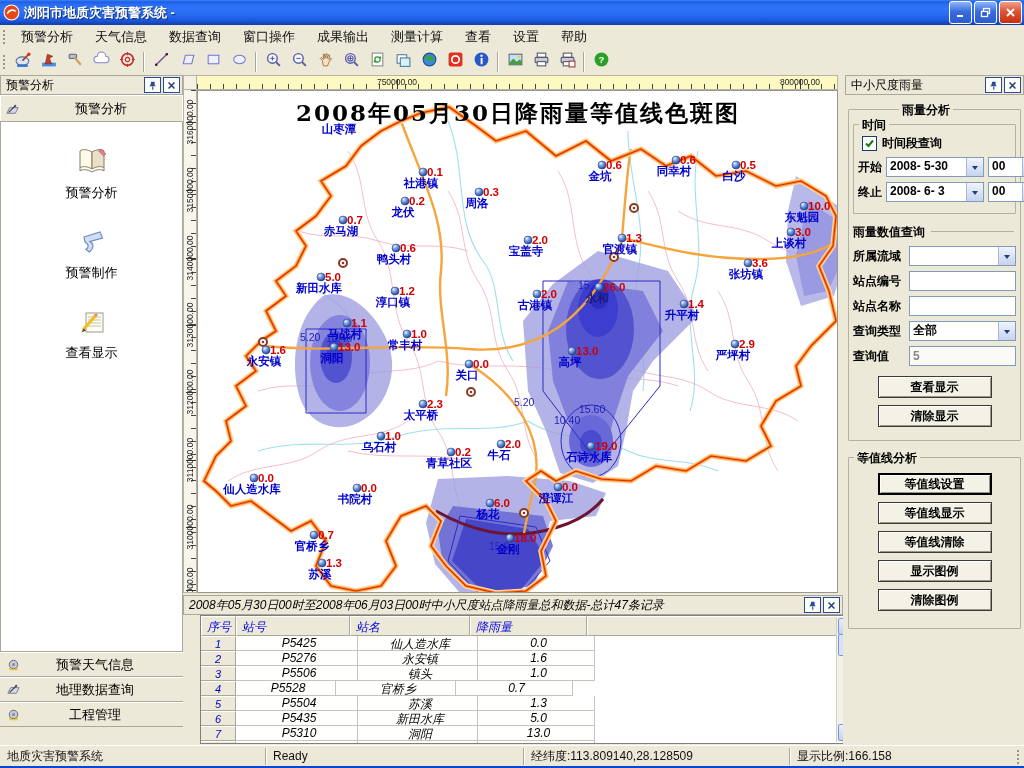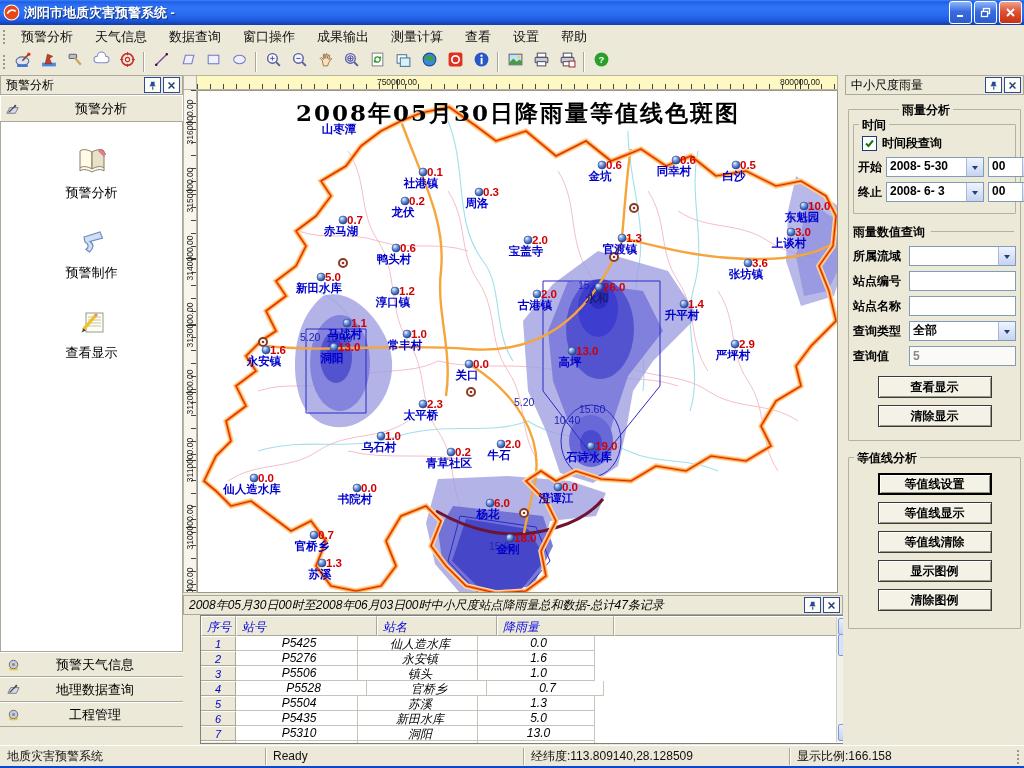--- a/index.html
+++ b/index.html
@@ -743,21 +743,21 @@
         <span class="dock-btn">
           <svg width="11" height="11" viewBox="0 0 13 13">
             <path d="M3 3 L10 10 M10 3 L3 10" stroke="#203a7a" stroke-width="1.7"></path>
           </svg>
         </span>
       </span>
   </div>
   <div id="tbl-region">
     <div class="tbl-hdr" id="tbl-hdr">
         <div class="hc" style="width: 35px;">序号</div>
-        <div class="hc" style="width: 141px;">站号</div>
+        <div class="hc" style="width: 114px;">站号</div>
         <div class="hc" style="width: 120px;">站名</div>
         <div class="hc" style="width: 117px;">降雨量</div>
         <div class="hc" style="flex: 1 1 0%; border-right: none;"></div>
       </div>
     <div class="tbl-body" id="tbl-body">
         <div class="trow">
           <div class="rn" style="width: 35px;">1</div>
           <div class="tc" style="width: 122px;">P5425</div>
           <div class="tc" style="width: 120px;">仙人造水库</div>
           <div class="tc" style="width: 117px;">0.0</div>
@@ -769,21 +769,21 @@
           <div class="tc" style="width: 117px;">1.6</div>
         </div>
         <div class="trow">
           <div class="rn" style="width: 35px;">3</div>
           <div class="tc" style="width: 122px;">P5506</div>
           <div class="tc" style="width: 120px;">镇头</div>
           <div class="tc" style="width: 117px;">1.0</div>
         </div>
         <div class="trow">
           <div class="rn" style="width: 35px;">4</div>
-          <div class="tc" style="width: 131px;">P5528</div>
+          <div class="tc" style="width: 100px;">P5528</div>
           <div class="tc" style="width: 120px;">官桥乡</div>
           <div class="tc" style="width: 117px;">0.7</div>
         </div>
         <div class="trow">
           <div class="rn" style="width: 35px;">5</div>
           <div class="tc" style="width: 122px;">P5504</div>
           <div class="tc" style="width: 120px;">苏溪</div>
           <div class="tc" style="width: 117px;">1.3</div>
         </div>
         <div class="trow">

